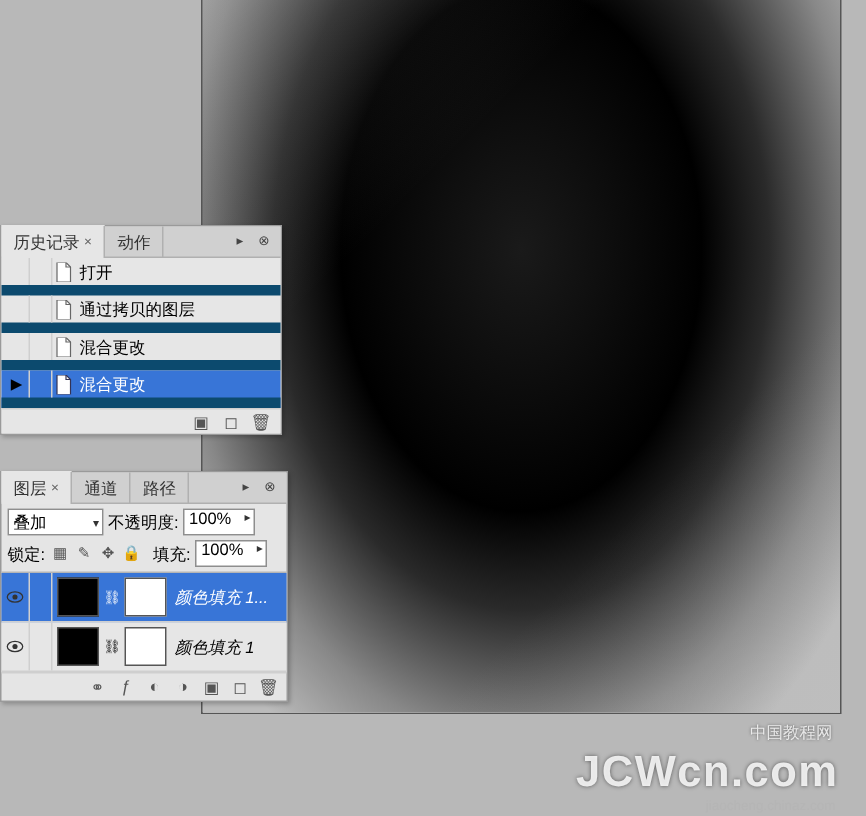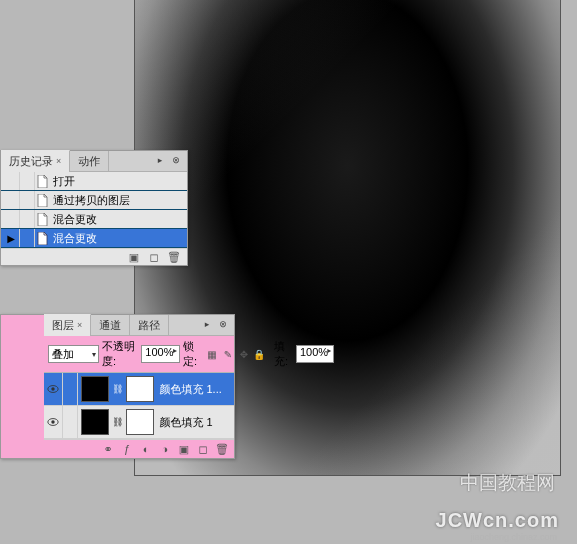--- a/index.html
+++ b/index.html
@@ -23,21 +23,21 @@
   box-shadow: 0 0 0 1px #555;
 }
 .canvas::after{
   content:"";
   position:absolute;
   inset:0;
   background: linear-gradient(135deg, rgba(200,200,200,0.15) 0%, transparent 30%, transparent 70%, rgba(200,200,200,0.2) 100%);
 }
 .panel {
   position: absolute;
-  background: #f9a8d4;
+  background: #e5e5e5;
   border: 1px solid #9a9a9a;
   box-shadow: 1px 1px 3px rgba(0,0,0,0.25);
 }
 .panel-tabs {
   display: flex;
   align-items: center;
   background: #d0d0d0;
   height: 20px;
   border-bottom: 1px solid #b0b0b0;
   position: relative;
@@ -82,21 +82,21 @@
   top: 150px;
   width: 186px;
 }
 .history-list {
   background: #e6e6e6;
 }
 .history-row {
   display: flex;
   align-items: center;
   height: 18px;
-  border-bottom: 1px solid #0c4a6e;
+  border-bottom: 7px solid #0c4a6e;
 }
 .history-row.selected {
   background: #3875d7;
   color: #fff;
 }
 .history-cell-a {
   width: 18px;
   height: 18px;
   border-right: 1px solid #cfcfcf;
   display:flex;align-items:center;justify-content:center;
@@ -131,26 +131,25 @@
 }
 .footer-icon{
   width:14px;height:14px;display:flex;align-items:center;justify-content:center;color:#555;font-size:11px;
 }
 .step-arrow{ color:#000; font-size:10px; margin-left:2px;}
 
 .layers-panel {
   left: 0;
   top: 314px;
   width: 190px;
-  padding-left: 43px;
 }
 .layers-controls {
   padding: 3px 4px;
   display: flex;
-  flex-direction: row;
+  flex-direction: column;
   gap: 3px;
   border-bottom: 1px solid #b5b5b5;
 }
 .ctrl-row {
   display: flex;
   align-items: center;
   gap: 3px;
 }
 .dropdown {
   background: #fff;
@@ -209,50 +208,51 @@
   background: #000;
   flex-shrink:0;
 }
 .thumb.img{background:linear-gradient(135deg,#999 0%, #444 50%, #aaa 100%);}
 .thumb.mask{background:#fff;}
 .layer-name {
   padding-left: 2px;
   font-size: 11px;
   white-space:nowrap;
   overflow:hidden;
+  font-style:italic;
 }
 .link-chain{font-size:9px;}
 .layers-footer{
   height:18px;
   border-top:1px solid #cfcfcf;
   display:flex;
   justify-content:flex-end;
   align-items:center;
   gap:5px;
   padding: 0 5px;
 }
 .eye-icon svg{width:12px;height:10px;}
 .doc-icon svg{width:11px;height:13px;}
 .watermark{
   position:absolute;
   right:18px;
   bottom:12px;
   color:rgba(255,255,255,0.85);
   font-family:Arial,sans-serif;
-  font-size:20px;
+  font-size:29px;
   font-weight:bold;
   letter-spacing:1px;
   text-shadow:0 0 3px rgba(0,0,0,0.5);
 }
 .watermark-cn{
   position:absolute;
   right:22px;
   bottom:48px;
   color:rgba(255,255,255,0.8);
-  font-size:19px;
+  font-size:11px;
   text-shadow:0 0 2px rgba(0,0,0,0.5);
 }
 .watermark-sub{
   position:absolute;
   right:20px;
   bottom:2px;
   color:rgba(180,180,180,0.7);
   font-size:9px;
   font-family:Arial;
 }

